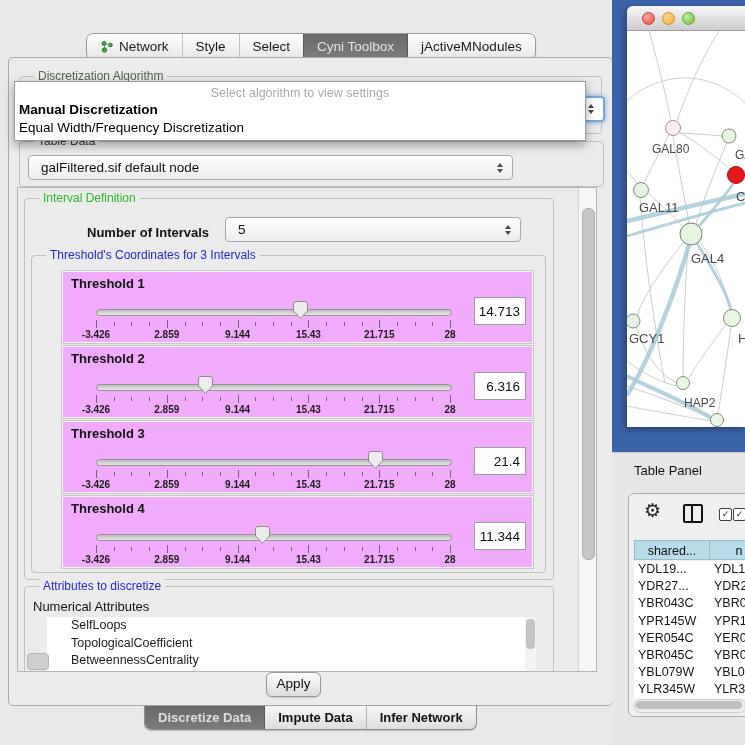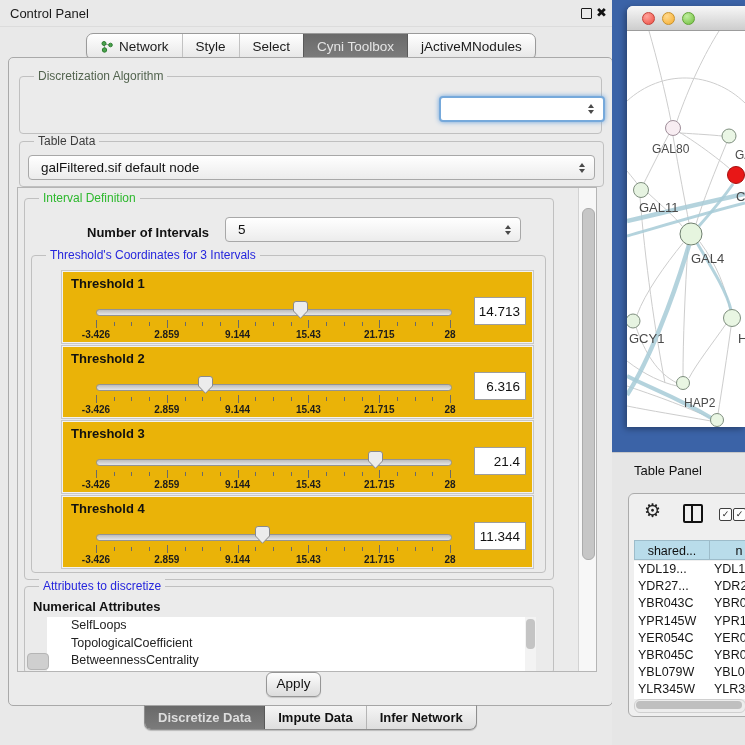--- a/index.html
+++ b/index.html
@@ -48,33 +48,33 @@
   .popup-opt2{position:absolute;left:4px;top:38px;font-size:13.5px;color:#000;white-space:nowrap;}
 
   .scrollpane{position:absolute;left:8px;top:129px;width:578px;height:483px;border:1px solid #b5b5b5;
               background:#ebebeb;overflow:hidden;}
   .vsb{position:absolute;left:560px;top:0;width:17px;height:483px;background:#f7f7f7;border-left:1px solid #d2d2d2;}
   .vsb-thumb{position:absolute;left:3px;top:20px;width:11px;height:350px;background:#c6c6c6;border-radius:6px;border:1px solid #ababab;}
 
   .noi-label{position:absolute;left:62px;top:26px;font-size:13px;font-weight:bold;color:#111;}
 
   .thr-block{position:absolute;left:29px;width:471px;height:72px;border:1px solid #c8c8c8;
-             box-shadow:inset 0 0 0 1px #f2f2f2;background:#eab308;}
+             box-shadow:inset 0 0 0 1px #f2f2f2;background:#f0abfc;}
   .thr-label{position:absolute;left:9px;top:5px;font-size:13px;font-weight:bold;color:#111;}
   .thr-track{position:absolute;left:34px;top:38px;width:354px;height:5px;border:1px solid #939393;
              border-radius:4px;background:linear-gradient(#bdbdbd,#e6e6e6);}
   .tick{position:absolute;top:51px;width:1px;height:4px;background:#6a6a6a;}
   .tick.major{top:49px;height:8px;}
   .tick-label{position:absolute;top:58px;transform:translateX(-50%);font-size:10px;font-weight:bold;color:#1c1c1c;white-space:nowrap;}
   .thumb{position:absolute;top:30px;}
   .thr-value{position:absolute;left:412px;top:26px;width:52px;height:28px;background:#fff;
              border:1px solid #9e9e9e;font-size:13.5px;color:#111;text-align:right;
              line-height:28px;padding-right:5px;box-sizing:border-box;}
 
-  .attr-heading{position:absolute;left:8px;top:12px;font-size:13px;font-weight:bold;color:#111;}
+  .attr-heading{position:absolute;left:8px;top:12px;font-size:13px;font-weight:normal;color:#111;}
   .listbox{position:absolute;left:22px;top:30px;width:489px;height:56px;background:#fff;overflow:hidden;}
   .litem{height:17.5px;line-height:17.5px;padding-left:24px;font-size:12.5px;color:#222;white-space:nowrap;}
   .list-vsb{position:absolute;right:0;top:0;width:11px;height:56px;background:#f3f3f3;}
   .list-vsb-thumb{position:absolute;left:1px;top:2px;width:9px;height:30px;background:#c4c4c4;border-radius:4px;}
   .stray-thumb{position:absolute;left:2px;top:66px;width:20px;height:15px;background:#cfcfcf;border:1px solid #b5b5b5;border-radius:4px;}
 
   .apply-btn{position:absolute;left:257px;top:614px;width:53px;height:23px;border:1px solid #969696;
              border-radius:6px;background:linear-gradient(#fdfdfd,#dcdcdc);font-size:13.5px;color:#111;
              text-align:center;line-height:22px;box-shadow:0 1px 1px rgba(0,0,0,.15);}
 
@@ -116,25 +116,20 @@
   .hsb{position:absolute;left:5px;top:205px;width:110px;height:12px;background:#ededed;
        border:1px solid #d0d0d0;border-radius:6px;}
   .hsb-thumb{position:absolute;left:1px;top:1px;width:106px;height:8px;background:#bfbfbf;border-radius:4px;}
 </style>
 </head>
 <body>
 
 <div class="stage">
 
   <div class="cp">
-    <div class="cp-titlebar">
-      <span class="cp-title">Control Panel</span>
-      <span class="float-ic"></span>
-      <span class="close-ic">✖</span>
-    </div>
 
     <div class="segbar">
         <div class="seg">
           <svg width="13" height="13">
             <line x1="4" y1="4" x2="10" y2="5" stroke="#9a9a9a"></line>
             <line x1="4" y1="4" x2="5" y2="10" stroke="#9a9a9a"></line>
             <circle cx="4" cy="3.5" r="2" fill="#49a24c" stroke="#2f7d33"></circle>
             <circle cx="10.5" cy="5" r="1.8" fill="#49a24c" stroke="#2f7d33"></circle>
             <circle cx="4.5" cy="10" r="2.2" fill="#49a24c" stroke="#2f7d33"></circle>
           </svg>
@@ -159,24 +154,29 @@
       <div class="groupbox" style="left:10px;top:18px;width:581px;height:56px;">
         <span class="gtitle t-olive">Discretization Algorithm</span>
       </div>
       <div class="focus-combo" style="left:430px;top:38px;width:162px;height:22px;">
         <span class="stepper">
             <span class="up"></span>
             <span class="dn"></span>
           </span>
       </div>
 
+      <div class="popup">
+        <div class="popup-prompt">Select algorithm to view settings</div>
+        <div class="popup-opt1">Manual Discretization</div>
+        <div class="popup-opt2">Equal Width/Frequency Discretization</div>
+      </div>
 
       <div class="groupbox" style="left:10px;top:83px;width:583px;height:44px;">
         <span class="gtitle t-dark">Table Data</span>
-        <div class="combo" style="left:8px;top:13px;width:567px;height:25px;">
+        <div class="combo" style="left:8px;top:13px;width:485px;height:25px;">
           <span>galFiltered.sif default node</span>
           <span class="stepper">
               <span class="up"></span>
               <span class="dn"></span>
             </span>
         </div>
       </div>
 
       <div class="scrollpane">
         <div class="vsb">

